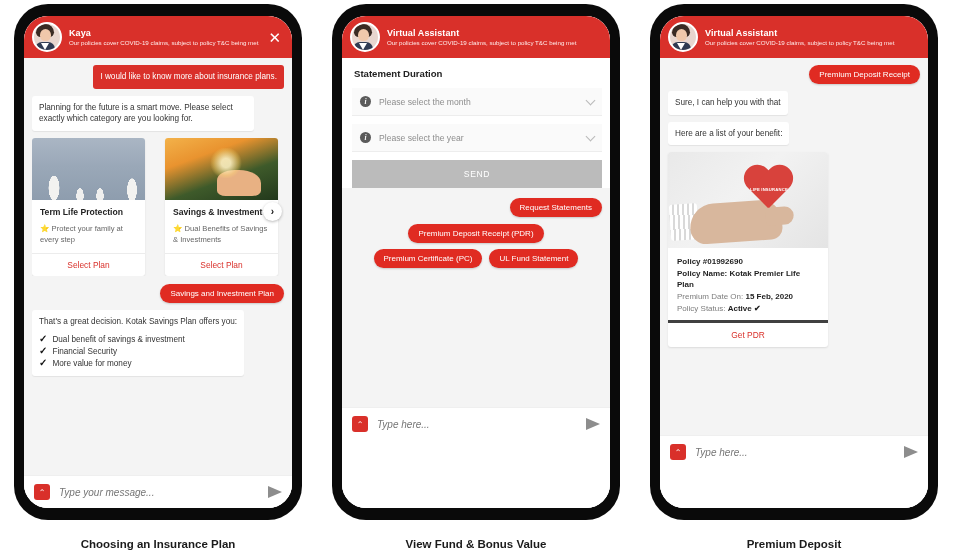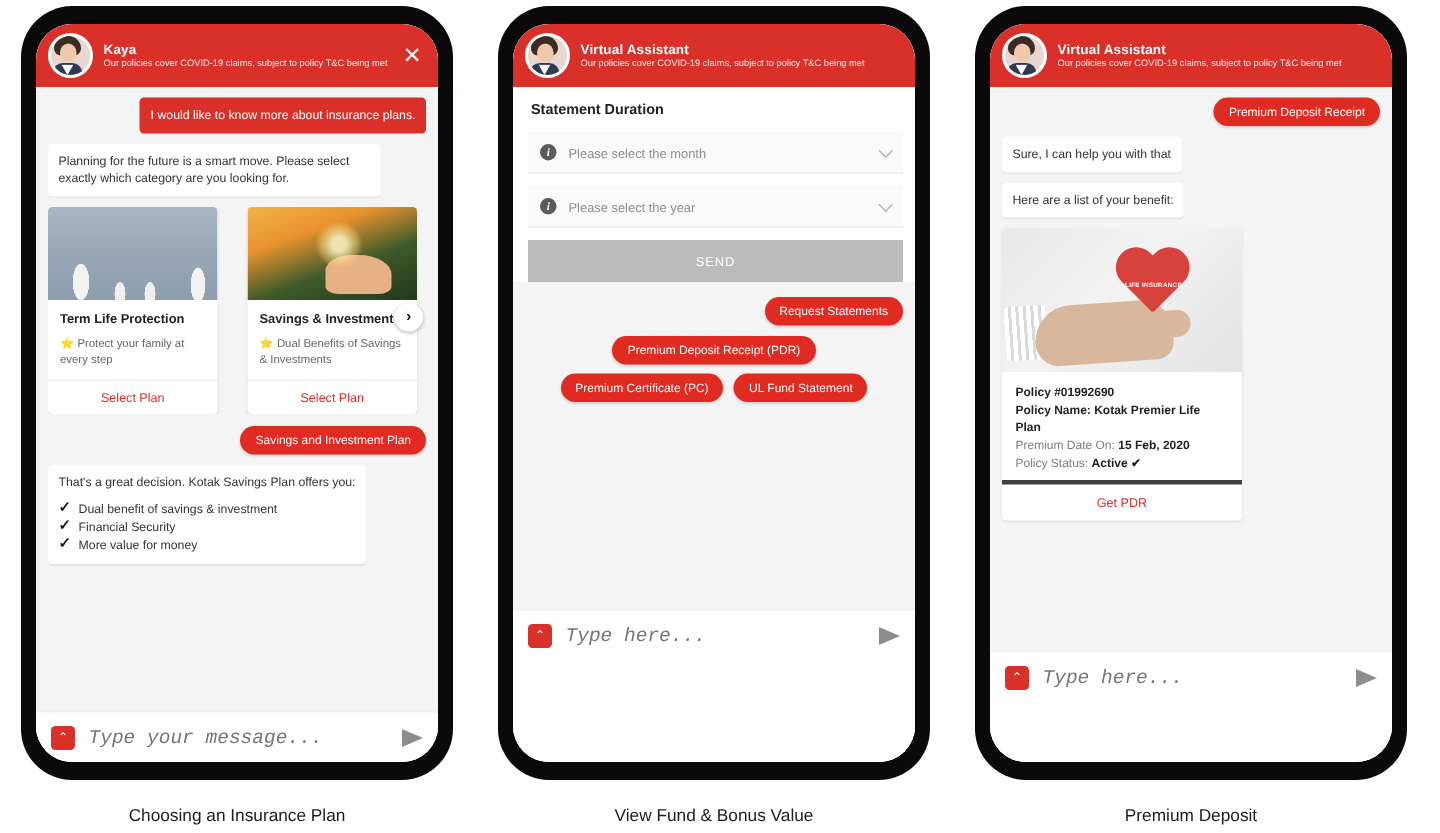--- a/index.html
+++ b/index.html
@@ -204,22 +204,22 @@
     border-top:1px solid #efefef;
   }
   .compose-btn{
     width:16px;height:16px;border-radius:3px;
     background:#D9302A;color:#fff;
     display:flex;align-items:center;justify-content:center;
     font-size:8px;cursor:pointer;flex:0 0 auto;
   }
   .compose-input{
     flex:1 1 auto;border:none;outline:none;
-    font-size:13px;font-style:italic;color:#9a9a9a;
-    font-family:Liberation Mono, monospace;background:transparent;
+    font-size:10px;font-style:italic;color:#9a9a9a;
+    font-family:Liberation Sans, sans-serif;background:transparent;
   }
   .send-icon{
     width:0;height:0;flex:0 0 auto;cursor:pointer;
     border-top:6px solid transparent;
     border-bottom:6px solid transparent;
     border-left:14px solid #8d8d8d;
   }
 
   
   .form-panel{
@@ -301,21 +301,21 @@
   .policy-cta{
     border-top:3px solid #404040;
     text-align:center;font-size:8.4px;color:#D9302A;
     padding:7px 0;cursor:pointer;
   }
 
   
   .caption{
     position:absolute;
     text-align:center;
-    font-size:11.5px;font-weight:normal;color:#1b1b1b;
+    font-size:11.5px;font-weight:bold;color:#1b1b1b;
     width:288px;
   }
   #cap-1{left:14px;top:538px;}
   #cap-2{left:332px;top:538px;}
   #cap-3{left:650px;top:538px;}
 </style>
 </head>
 <body>
 
 <div class="stage">

